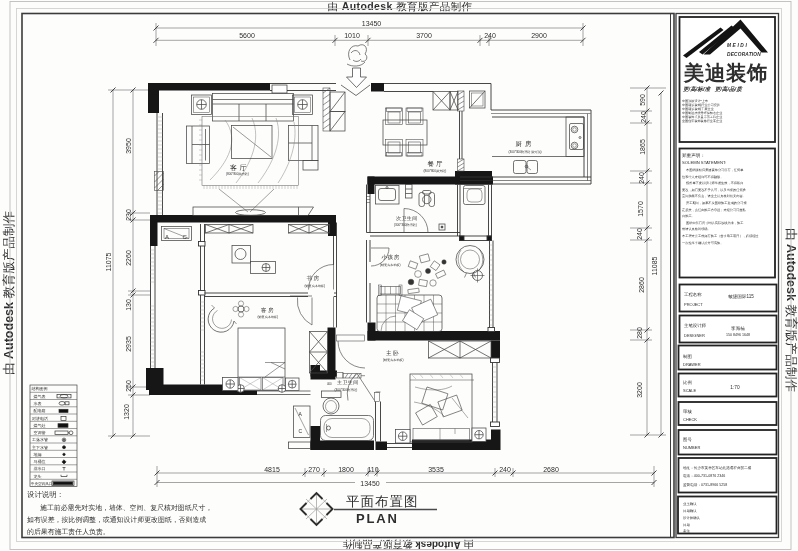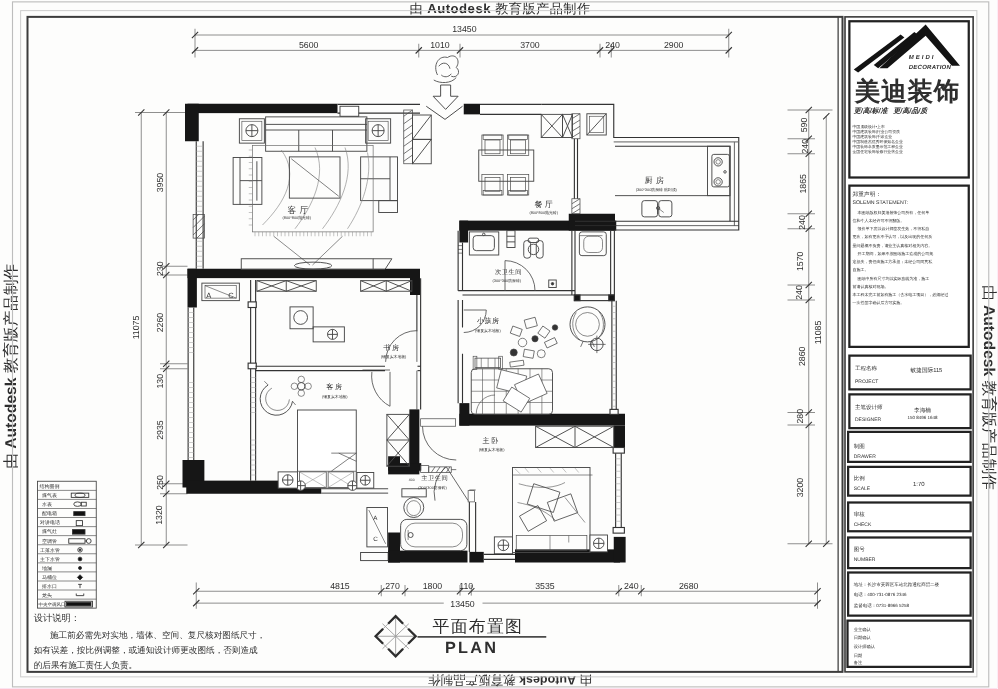--- a/index.html
+++ b/index.html
@@ -1,16 +1,16 @@
 <!DOCTYPE html>
 <html><head>
 <meta charset="utf-8">
 <style>
   html,body{margin:0;padding:0;background:#fff;}
-  #sheet{position:relative;width:798px;height:551px;background:#f9a8d4;overflow:hidden;
+  #sheet{position:relative;width:798px;height:551px;background:#b91c1c;overflow:hidden;
          font-family:"Liberation Sans", sans-serif;}
   svg text{font-family:"Liberation Sans", sans-serif;fill:#2e2e2e;}
 </style>
 </head>
 <body>
 <div id="sheet">
 <svg width="798" height="551" viewBox="0 0 798 551" xmlns="http://www.w3.org/2000/svg">
 
 <rect x="0" y="0" width="798" height="551" fill="#fdfdfc"></rect>
 

